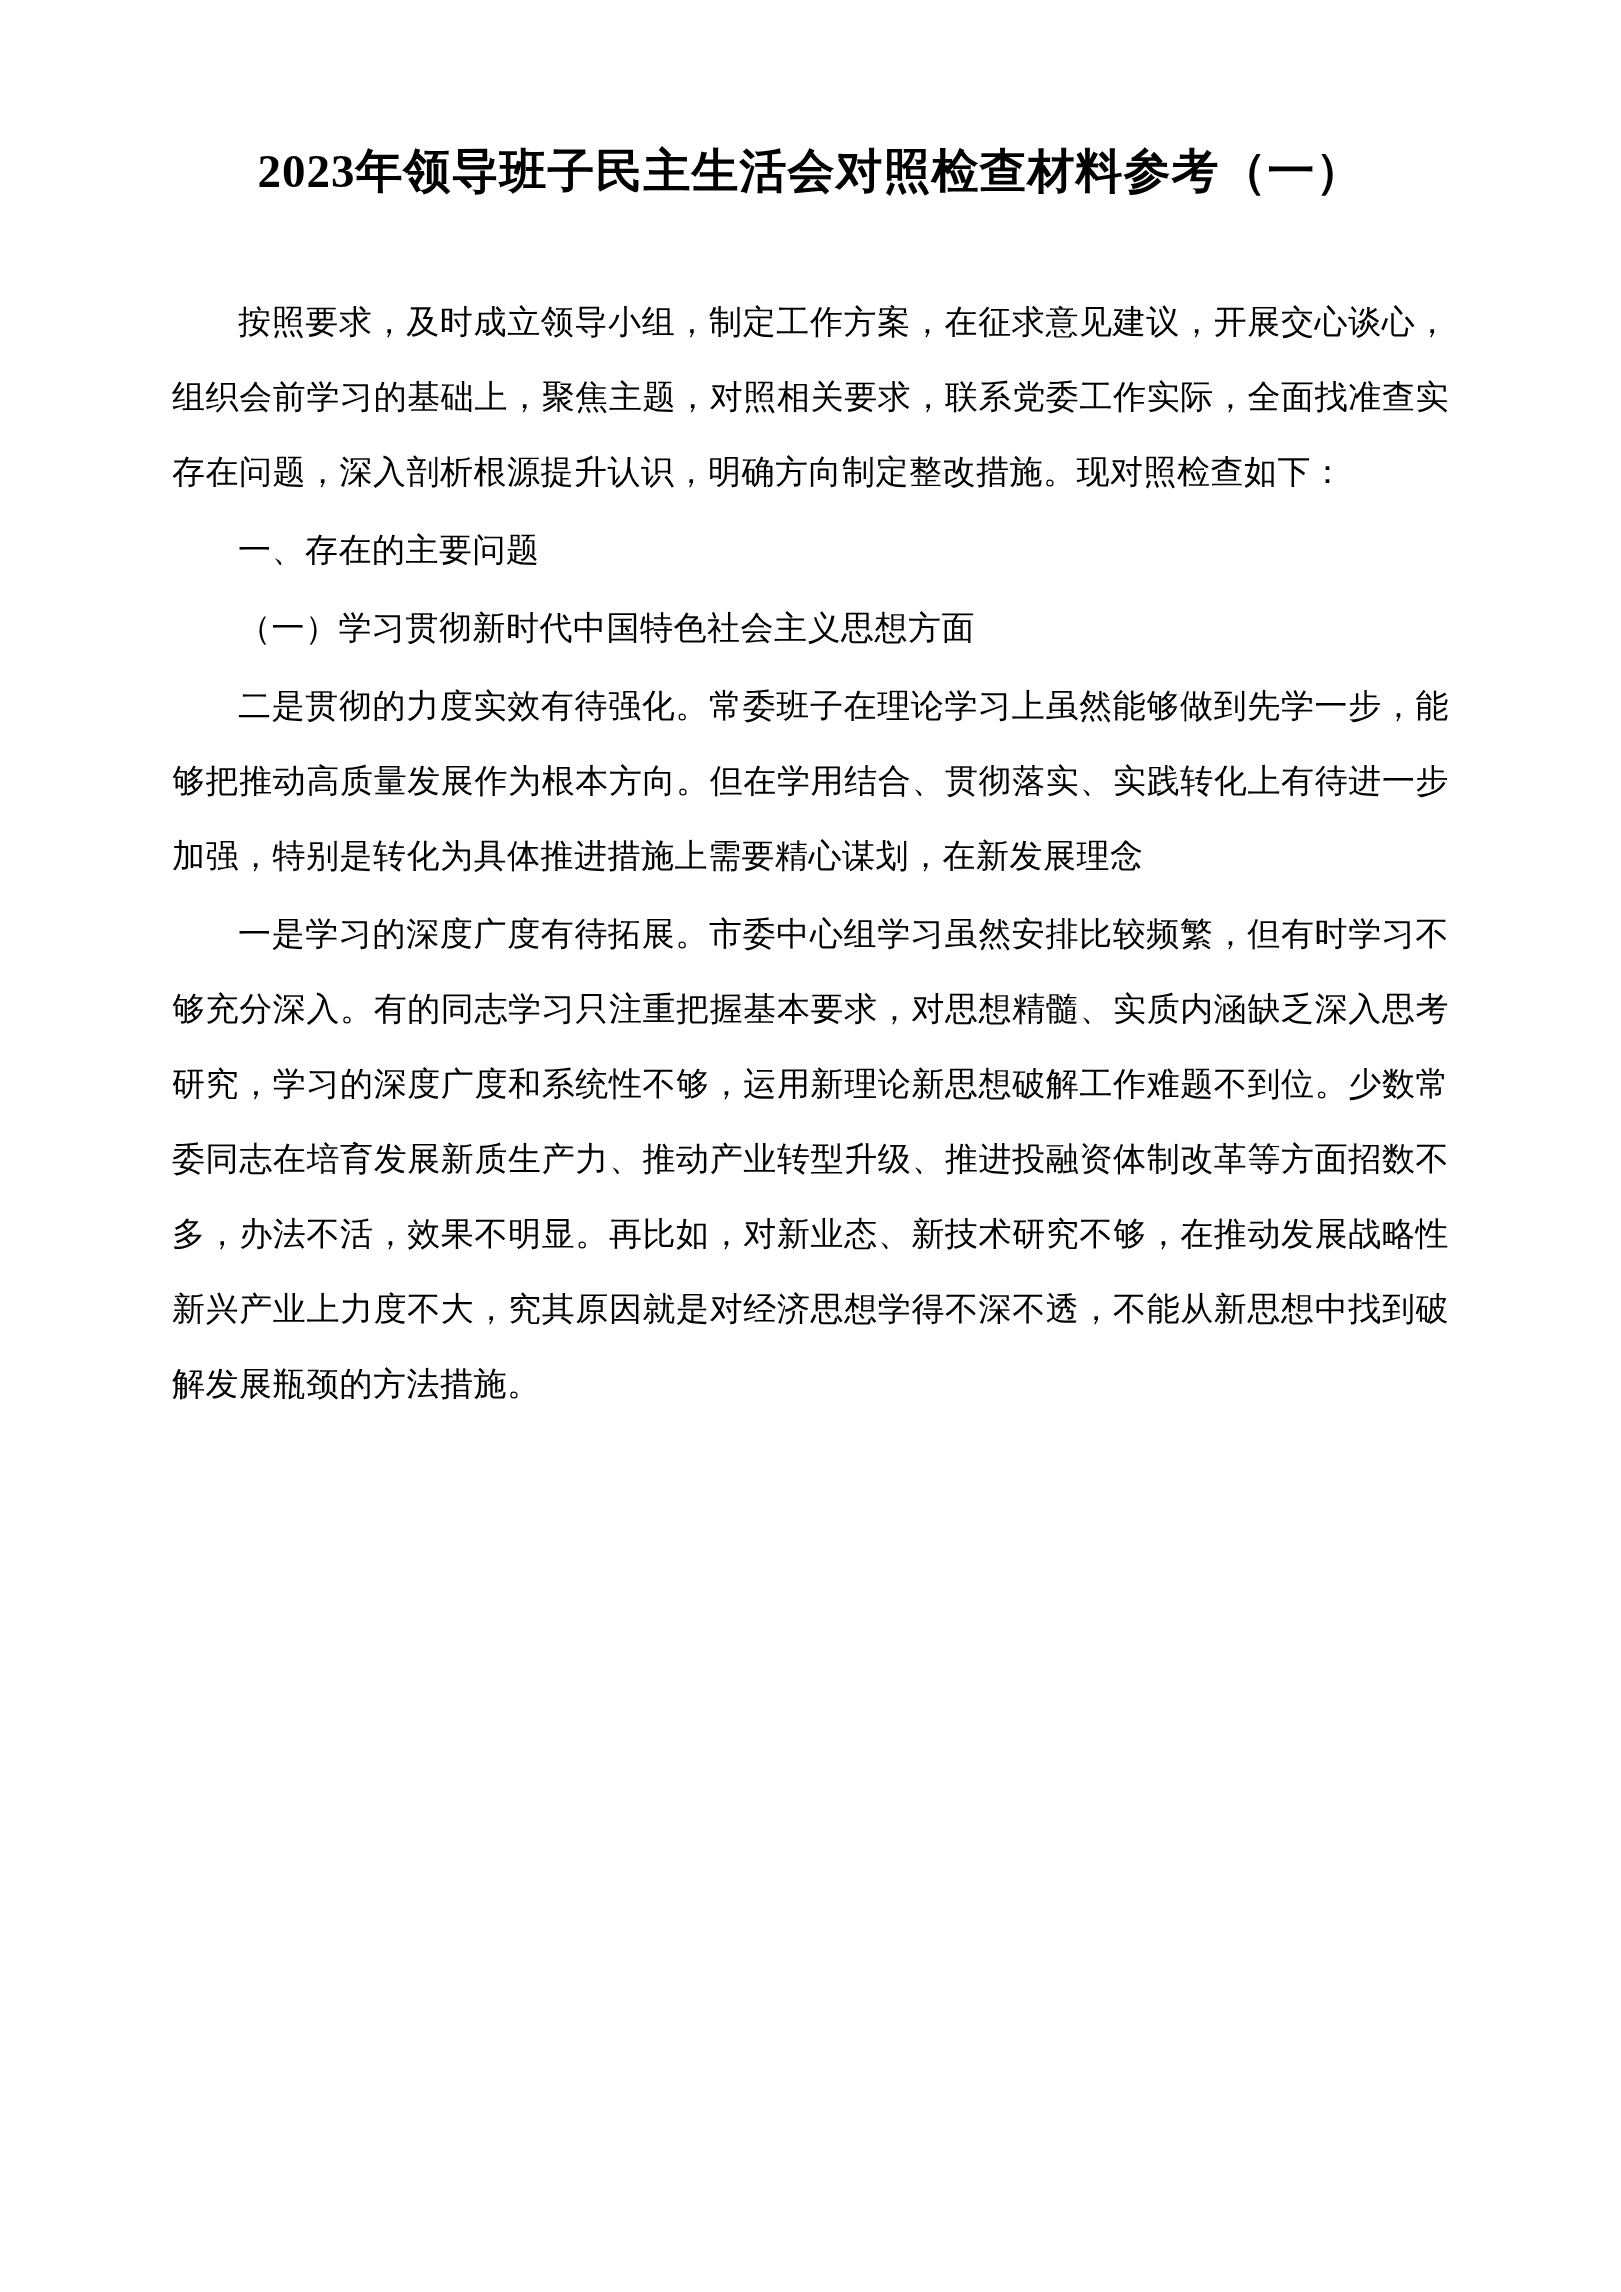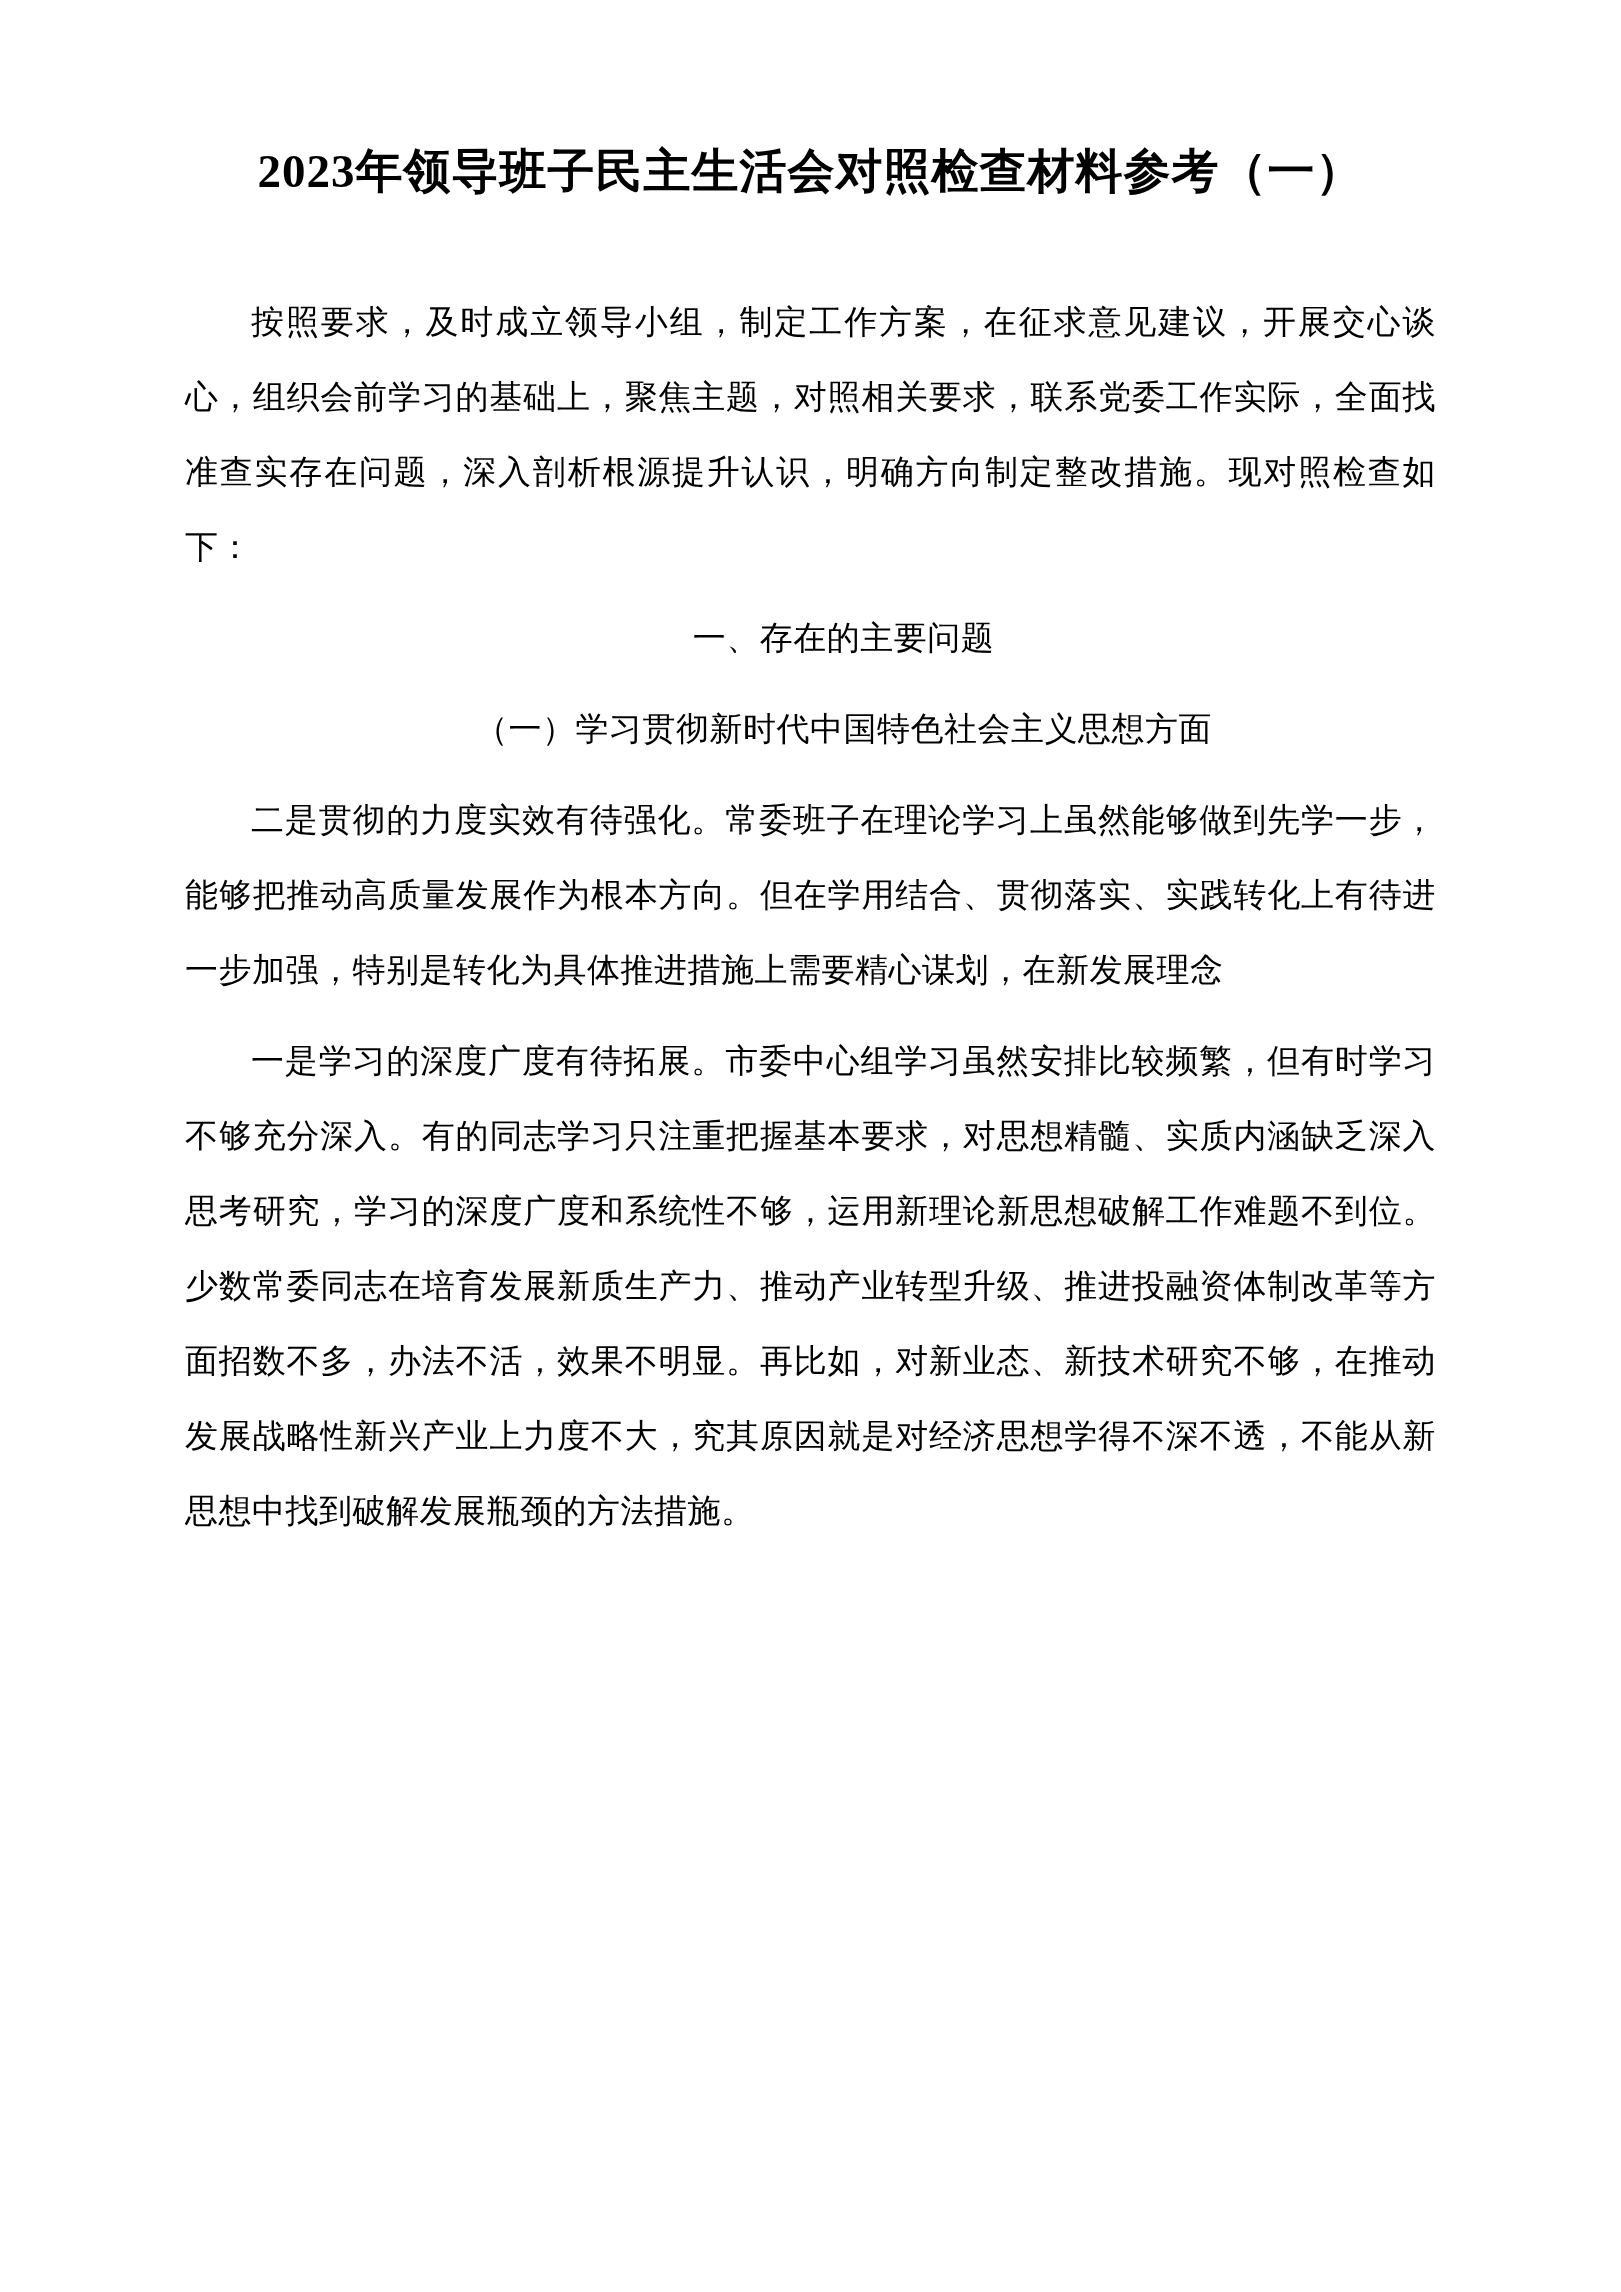--- a/index.html
+++ b/index.html
@@ -23,29 +23,29 @@
     font-size: 47px;
     font-weight: 700;
     line-height: 1.55;
     text-align: center;
     margin: 0 auto 76px auto;
     letter-spacing: 1px;
   }
   .doc-body p {
     font-size: 33px;
     line-height: 75px;
-    margin: 16px;
+    margin: 3px;
     text-align: justify;
     text-justify: inter-character;
     text-indent: 2em;
     letter-spacing: 0.5px;
   }
   .doc-body p.section-heading,
   .doc-body p.subsection-heading {
-    text-align: center;
+    text-align: left;
   }
 </style>
 </head>
 <body>
 
 <div class="page">
   <h1 class="doc-title">2023年领导班子民主生活会对照检查材料参考（一）</h1>
 
   <div class="doc-body">
     <p class="body-paragraph">按照要求，及时成立领导小组，制定工作方案，在征求意见建议，开展交心谈心，组织会前学习的基础上，聚焦主题，对照相关要求，联系党委工作实际，全面找准查实存在问题，深入剖析根源提升认识，明确方向制定整改措施。现对照检查如下：</p>

